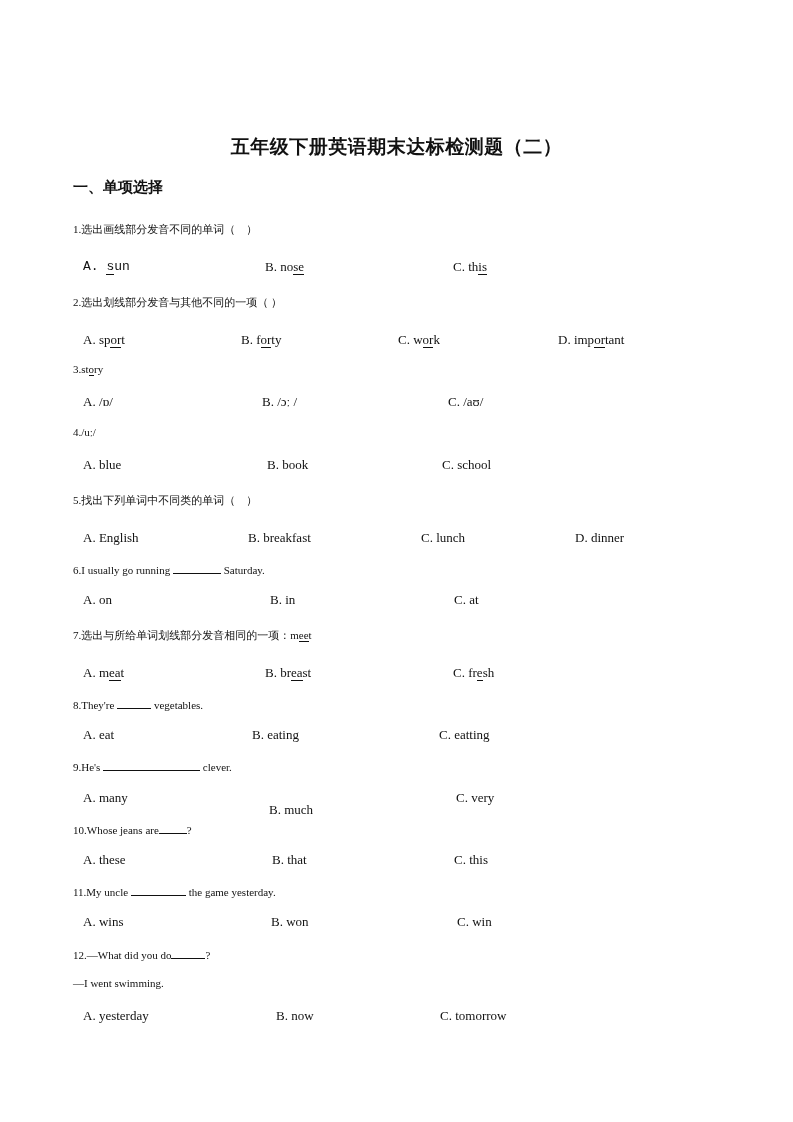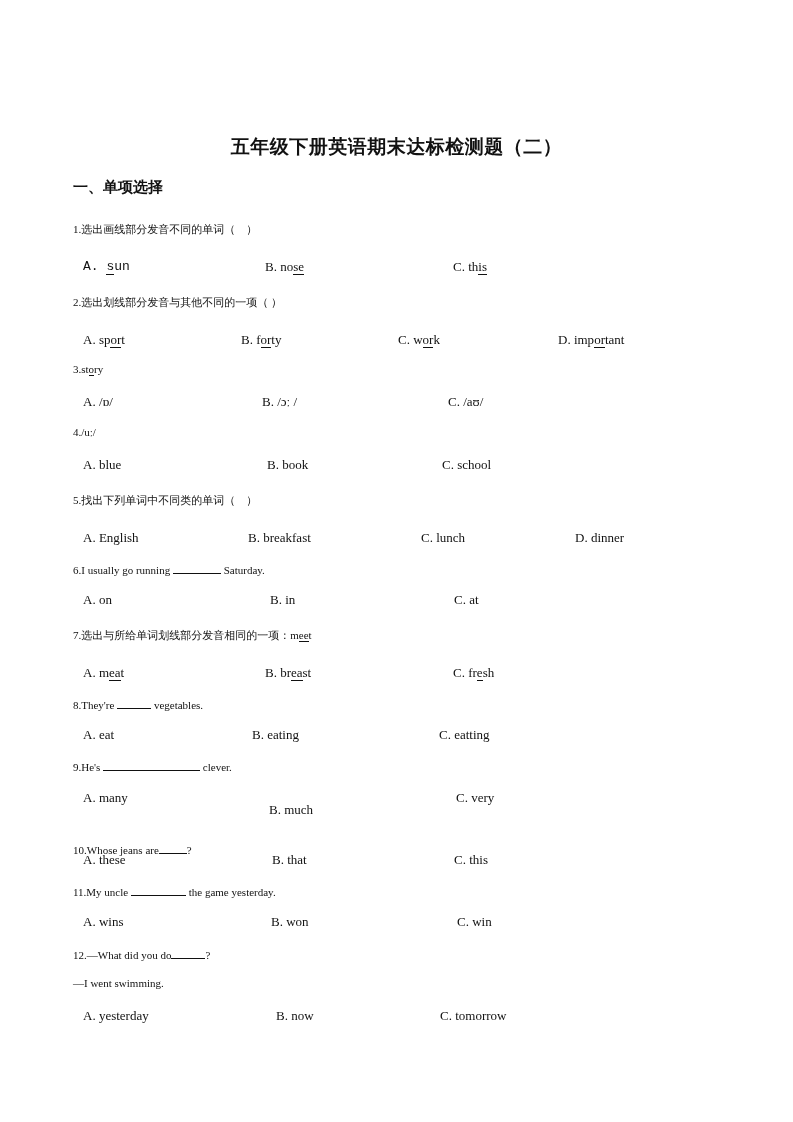--- a/index.html
+++ b/index.html
@@ -64,21 +64,21 @@
       <div class="opt" style="top: 665px; left: 265px;"><span>B. </span><span>br</span><span class="u">ea</span><span>st</span></div>
       <div class="opt" style="top: 665px; left: 453px;"><span>C. </span><span>fr</span><span class="u">e</span><span>sh</span></div>
       <div class="line" style="top: 696px;"><span>8.They're </span><span class="blank" style="width: 34px;"></span><span> vegetables.</span></div>
       <div class="opt" style="top: 727px; left: 83px;"><span>A. </span><span>eat</span></div>
       <div class="opt" style="top: 727px; left: 252px;"><span>B. </span><span>eating</span></div>
       <div class="opt" style="top: 727px; left: 439px;"><span>C. </span><span>eatting</span></div>
       <div class="line" style="top: 758px;"><span>9.He's </span><span class="blank" style="width: 97px;"></span><span> clever.</span></div>
       <div class="opt" style="top: 790px; left: 83px;"><span>A. </span><span>many</span></div>
       <div class="opt" style="top: 790px; left: 269px; margin-top: 12px;"><span>B. </span><span>much</span></div>
       <div class="opt" style="top: 790px; left: 456px;"><span>C. </span><span>very</span></div>
-      <div class="line" style="top: 821px; margin-top: 20px;"><span>10.Whose jeans are</span><span class="blank" style="width: 28px;"></span><span>?</span></div>
+      <div class="line" style="top: 821px;"><span>10.Whose jeans are</span><span class="blank" style="width: 28px;"></span><span>?</span></div>
       <div class="opt" style="top: 852px; left: 83px;"><span>A. </span><span>these</span></div>
       <div class="opt" style="top: 852px; left: 272px;"><span>B. </span><span>that</span></div>
       <div class="opt" style="top: 852px; left: 454px;"><span>C. </span><span>this</span></div>
       <div class="line" style="top: 883px;"><span>11.My uncle </span><span class="blank" style="width: 55px;"></span><span> the game yesterday.</span></div>
       <div class="opt" style="top: 914px; left: 83px;"><span>A. </span><span>wins</span></div>
       <div class="opt" style="top: 914px; left: 271px;"><span>B. </span><span>won</span></div>
       <div class="opt" style="top: 914px; left: 457px;"><span>C. </span><span>win</span></div>
       <div class="line" style="top: 946px;"><span>12.—What did you do</span><span class="blank" style="width: 34px;"></span><span>?</span></div>
       <div class="line" style="top: 977px;">—I went swimming.</div>
       <div class="opt" style="top: 1008px; left: 83px;"><span>A. </span><span>yesterday</span></div>

